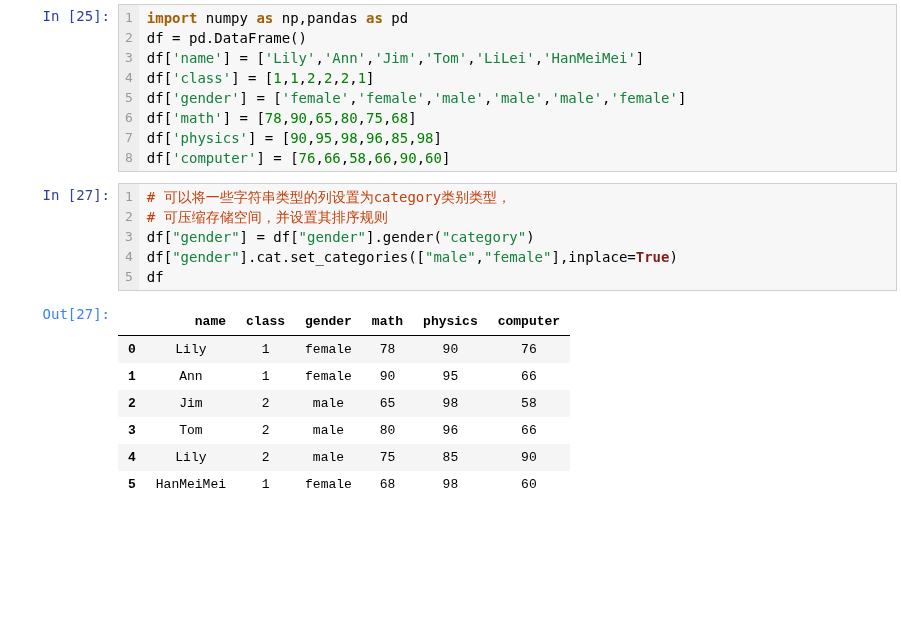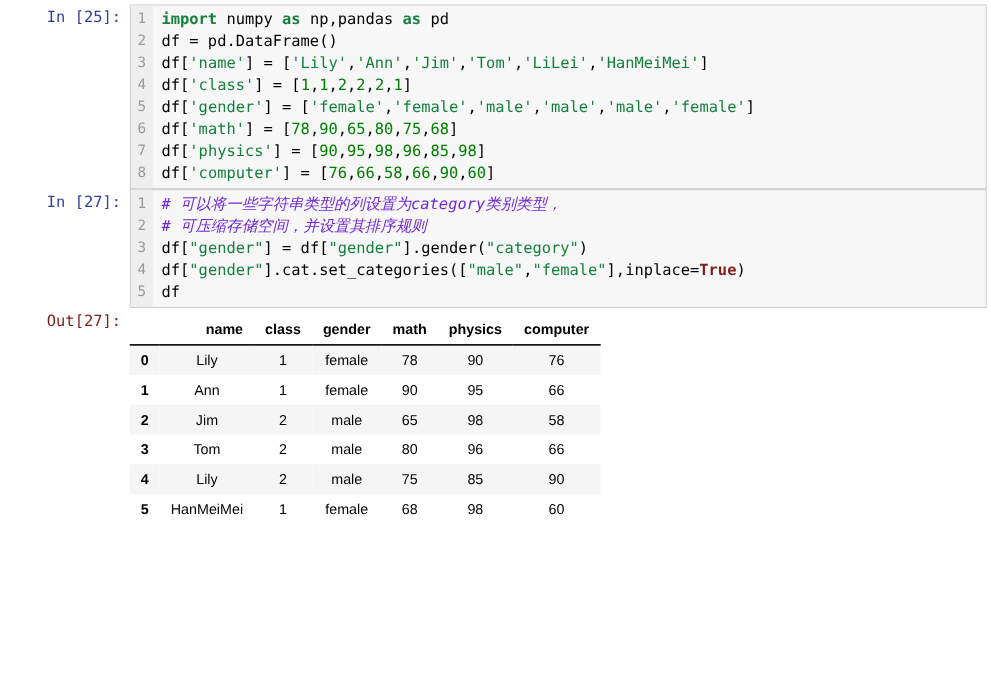--- a/index.html
+++ b/index.html
@@ -5,32 +5,32 @@
   body {
     font-family: "DejaVu Sans Mono", Menlo, Consolas, monospace;
     font-size: 14px;
     margin: 0;
     padding: 4px;
     background: #ffffff;
     color: #000000;
   }
   .cell {
     display: flex;
-    margin-bottom: 0;
+    margin-bottom: 11px;
   }
   .prompt {
     width: 102px;
     min-width: 102px;
     text-align: right;
     padding: 4px 8px 4px 4px;
     font-family: monospace;
     font-size: 14px;
   }
   .prompt-in { color: #303F9F; }
-  .prompt-out { color: #7f1d1d; }
+  .prompt-out { color: #3b82f6; }
   .input-area {
     flex: 1;
     background: #f7f7f7;
     border: 1px solid #cfcfcf;
     padding: 0;
     display: flex;
   }
   .gutter {
     background: #eeeeee;
     color: #999999;
@@ -41,34 +41,35 @@
     font-family: monospace;
     font-size: 13px;
   }
   .code {
     padding: 3px 8px;
     line-height: 20px;
     font-family: "DejaVu Sans Mono", Menlo, Consolas, monospace;
     font-size: 14px;
     white-space: pre;
   }
-  .kw  { color: #15803d; font-weight: bold; }
+  .kw  { color: #a16207; font-weight: bold; }
   .str { color: #15803d; }
   .num { color: #008000; }
-  .cm  { color: #6d28d9; font-style: italic; }
+  .cm  { color: #c2410c; }
   .bool{ color: #7f1d1d; font-weight: bold; }
   .output-area {
     flex: 1;
     padding: 4px 0;
     font-family: Arial, Helvetica, sans-serif;
     font-size: 13px;
   }
   table.dataframe {
     border-collapse: collapse;
     margin-top: 2px;
+    font-family: Liberation Mono, monospace;
   }
   table.dataframe th, table.dataframe td {
     padding: 6px 10px;
     text-align: center;
     font-size: 13px;
   }
   table.dataframe thead th {
     border-bottom: 1px solid #000;
     font-weight: bold;
     text-align: right;

